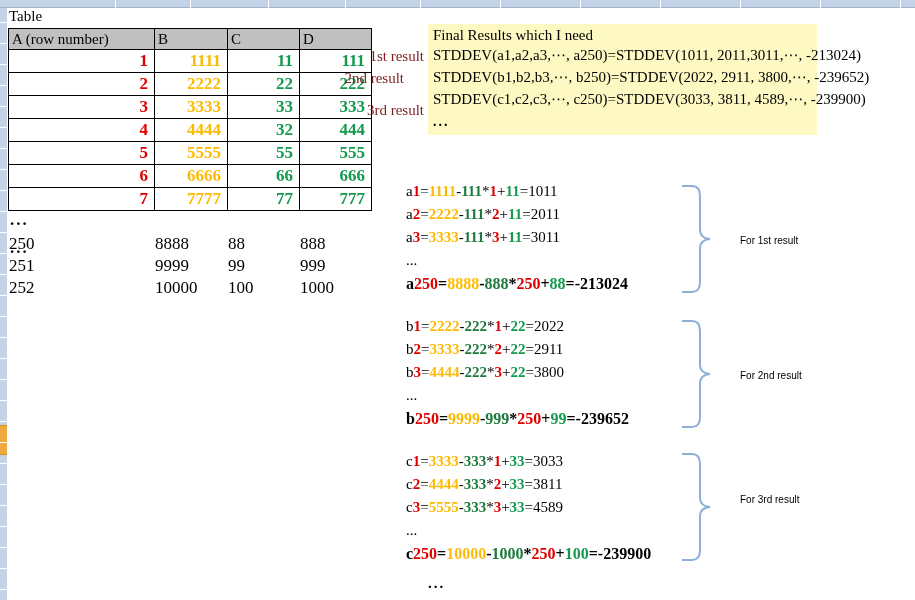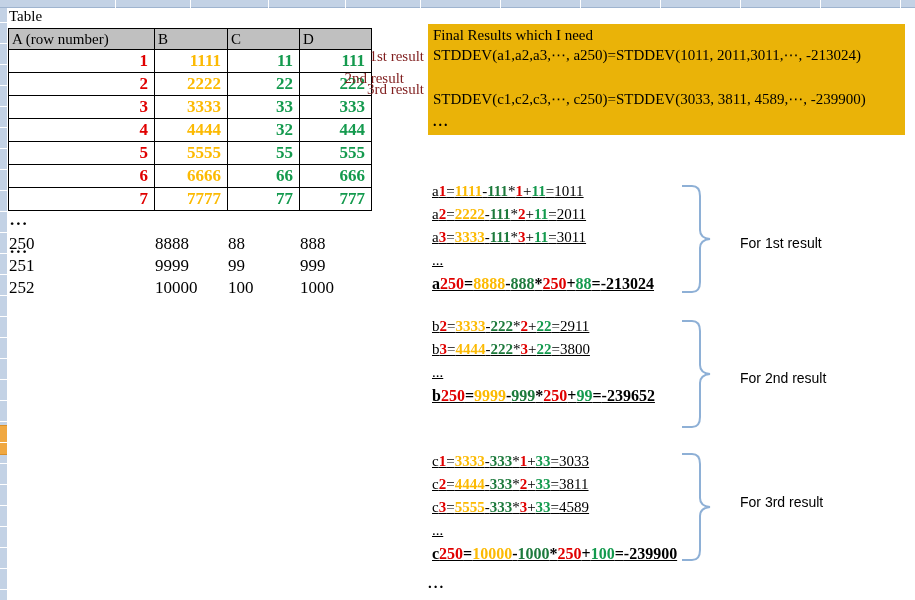--- a/index.html
+++ b/index.html
@@ -72,54 +72,54 @@
   }
 
   
   .result-label{
     position:absolute;width:80px;text-align:right;
     font-size:15px;line-height:19px;color:#7f1d1d;
   }
 
   
   #yellow-box{
-    position:absolute;left:428px;top:24px;width:477px;height:111px;
-    background:#eab308;
+    position:absolute;left:428px;top:24px;width:389px;height:111px;
+    background:#fef9c3;
   }
   #yellow-box .yline{
     position:absolute;left:5px;
     font-size:15px;line-height:19px;color:#000;white-space:nowrap;
   }
   #yellow-box .ytitle{top:2px;}
   #yellow-box .y1{top:22px;}
   #yellow-box .y2{top:44px;}
   #yellow-box .y3{top:66px;}
   #yellow-box .y4{top:88px;font-weight:bold;letter-spacing:2px;font-size:14px;}
 
   
-  .group{position:absolute;left:432px;width:300px;text-decoration:underline;}
+  .group{position:absolute;left:406px;width:300px;}
   .eq{
     font-size:15px;line-height:23px;color:#000;white-space:nowrap;
   }
   .eq.big{font-size:16px;font-weight:bold;}
   .eq .var{color:#000;}
   .eq .idx{color:#e00000;font-weight:bold;}
   .eq .val{color:#fcba03;font-weight:bold;}
   .eq .cst{color:#1d7a3c;font-weight:bold;}
   .eq .add{color:#149a4e;font-weight:bold;}
   .eq .res{color:#000;}
   .eq .op{color:#000;}
 
   
   .brace{position:absolute;}
   .brace svg{display:block;}
   .group-label{
     position:absolute;
     font-family:"Liberation Sans", sans-serif;
-    font-size:14px;color:#000;white-space:nowrap;
+    font-size:10px;color:#000;white-space:nowrap;
   }
 
   #bottom-ellipsis{
     position:absolute;left:428px;top:575px;
     font-size:15px;font-weight:bold;letter-spacing:2px;color:#000;
   }
 </style>
 </head>
 <body>
 
@@ -261,37 +261,39 @@
         <td class="c-c">100</td>
         <td class="c-d">1000</td>
       </tr>
     </tbody>
 </table>
 
 <div class="tbl-ellipsis" id="ell-end" style="top: 241px;">...</div>
 
 <div class="result-label" style="left:344px;top:47px;">1st result</div>
 <div class="result-label" style="left:324px;top:69px;">2nd result</div>
-<div class="result-label" style="left:344px;top:80px;">3rd result</div>
+<div class="result-label" style="left:344px;top:101px;">3rd result</div>
 
 <div id="yellow-box">
   <div class="yline ytitle">Final Results which I need</div>
   <div class="yline y1">STDDEV(a1,a2,a3,⋯, a250)=STDDEV(1011, 2011,3011,⋯, -213024)</div>
+  <div class="yline y2">STDDEV(b1,b2,b3,⋯, b250)=STDDEV(2022, 2911, 3800,⋯, -239652)</div>
   <div class="yline y3">STDDEV(c1,c2,c3,⋯, c250)=STDDEV(3033, 3811, 4589,⋯, -239900)</div>
   <div class="yline y4">...</div>
 </div>
 
 <div class="group" id="group-0" style="top:180px;">
     <div class="eq"><span class="var">a</span><span class="idx">1</span><span class="op">=</span><span class="val">1111</span><span class="op">-</span><span class="cst">111</span><span class="op">*</span><span class="idx">1</span><span class="op">+</span><span class="add">11</span><span class="op">=</span><span class="res">1011</span></div>
     <div class="eq"><span class="var">a</span><span class="idx">2</span><span class="op">=</span><span class="val">2222</span><span class="op">-</span><span class="cst">111</span><span class="op">*</span><span class="idx">2</span><span class="op">+</span><span class="add">11</span><span class="op">=</span><span class="res">2011</span></div>
     <div class="eq"><span class="var">a</span><span class="idx">3</span><span class="op">=</span><span class="val">3333</span><span class="op">-</span><span class="cst">111</span><span class="op">*</span><span class="idx">3</span><span class="op">+</span><span class="add">11</span><span class="op">=</span><span class="res">3011</span></div>
     <div class="eq dots">...</div>
     <div class="eq big"><span class="var">a</span><span class="idx">250</span><span class="op">=</span><span class="val">8888</span><span class="op">-</span><span class="cst">888</span><span class="op">*</span><span class="idx">250</span><span class="op">+</span><span class="add">88</span><span class="op">=</span><span class="res">-213024</span></div>
   </div>
 <div class="group" id="group-1" style="top:315px;">
+    <div class="eq"><span class="var">b</span><span class="idx">1</span><span class="op">=</span><span class="val">2222</span><span class="op">-</span><span class="cst">222</span><span class="op">*</span><span class="idx">1</span><span class="op">+</span><span class="add">22</span><span class="op">=</span><span class="res">2022</span></div>
     <div class="eq"><span class="var">b</span><span class="idx">2</span><span class="op">=</span><span class="val">3333</span><span class="op">-</span><span class="cst">222</span><span class="op">*</span><span class="idx">2</span><span class="op">+</span><span class="add">22</span><span class="op">=</span><span class="res">2911</span></div>
     <div class="eq"><span class="var">b</span><span class="idx">3</span><span class="op">=</span><span class="val">4444</span><span class="op">-</span><span class="cst">222</span><span class="op">*</span><span class="idx">3</span><span class="op">+</span><span class="add">22</span><span class="op">=</span><span class="res">3800</span></div>
     <div class="eq dots">...</div>
     <div class="eq big"><span class="var">b</span><span class="idx">250</span><span class="op">=</span><span class="val">9999</span><span class="op">-</span><span class="cst">999</span><span class="op">*</span><span class="idx">250</span><span class="op">+</span><span class="add">99</span><span class="op">=</span><span class="res">-239652</span></div>
   </div>
 <div class="group" id="group-2" style="top:450px;">
     <div class="eq"><span class="var">c</span><span class="idx">1</span><span class="op">=</span><span class="val">3333</span><span class="op">-</span><span class="cst">333</span><span class="op">*</span><span class="idx">1</span><span class="op">+</span><span class="add">33</span><span class="op">=</span><span class="res">3033</span></div>
     <div class="eq"><span class="var">c</span><span class="idx">2</span><span class="op">=</span><span class="val">4444</span><span class="op">-</span><span class="cst">333</span><span class="op">*</span><span class="idx">2</span><span class="op">+</span><span class="add">33</span><span class="op">=</span><span class="res">3811</span></div>
     <div class="eq"><span class="var">c</span><span class="idx">3</span><span class="op">=</span><span class="val">5555</span><span class="op">-</span><span class="cst">333</span><span class="op">*</span><span class="idx">3</span><span class="op">+</span><span class="add">33</span><span class="op">=</span><span class="res">4589</span></div>
     <div class="eq dots">...</div>

